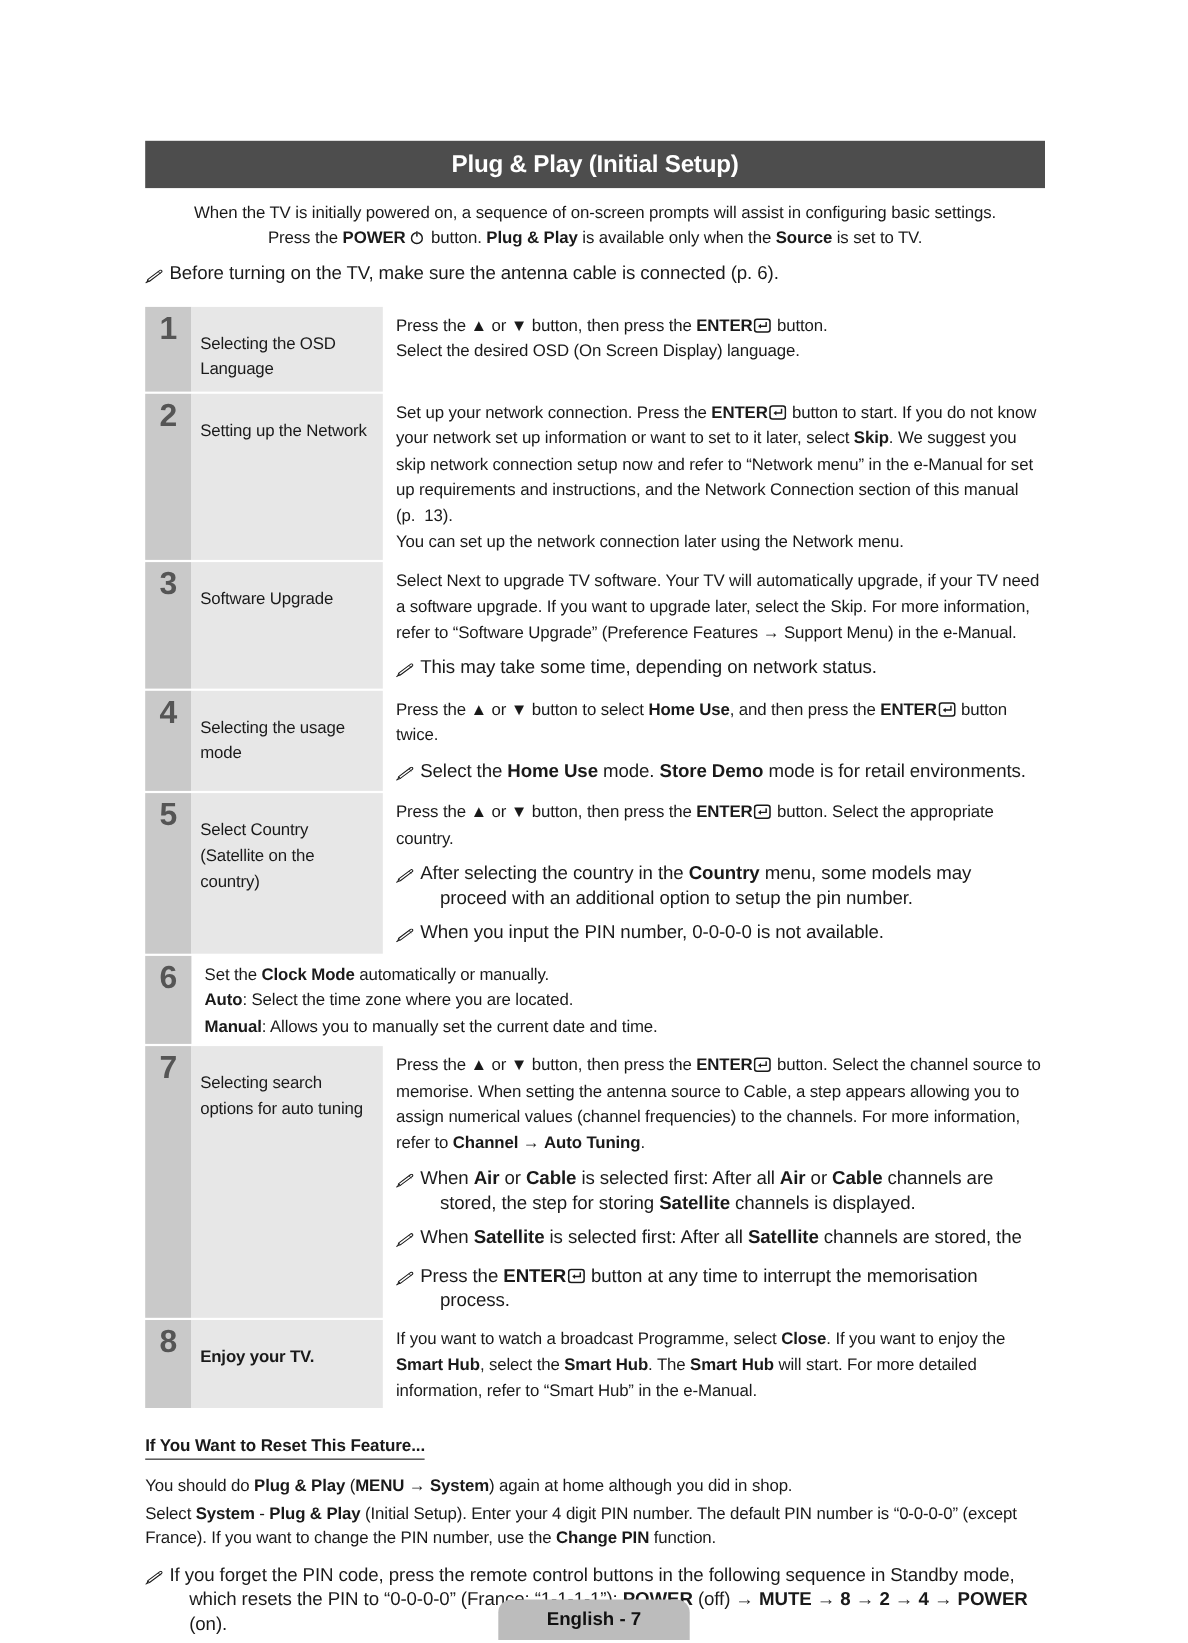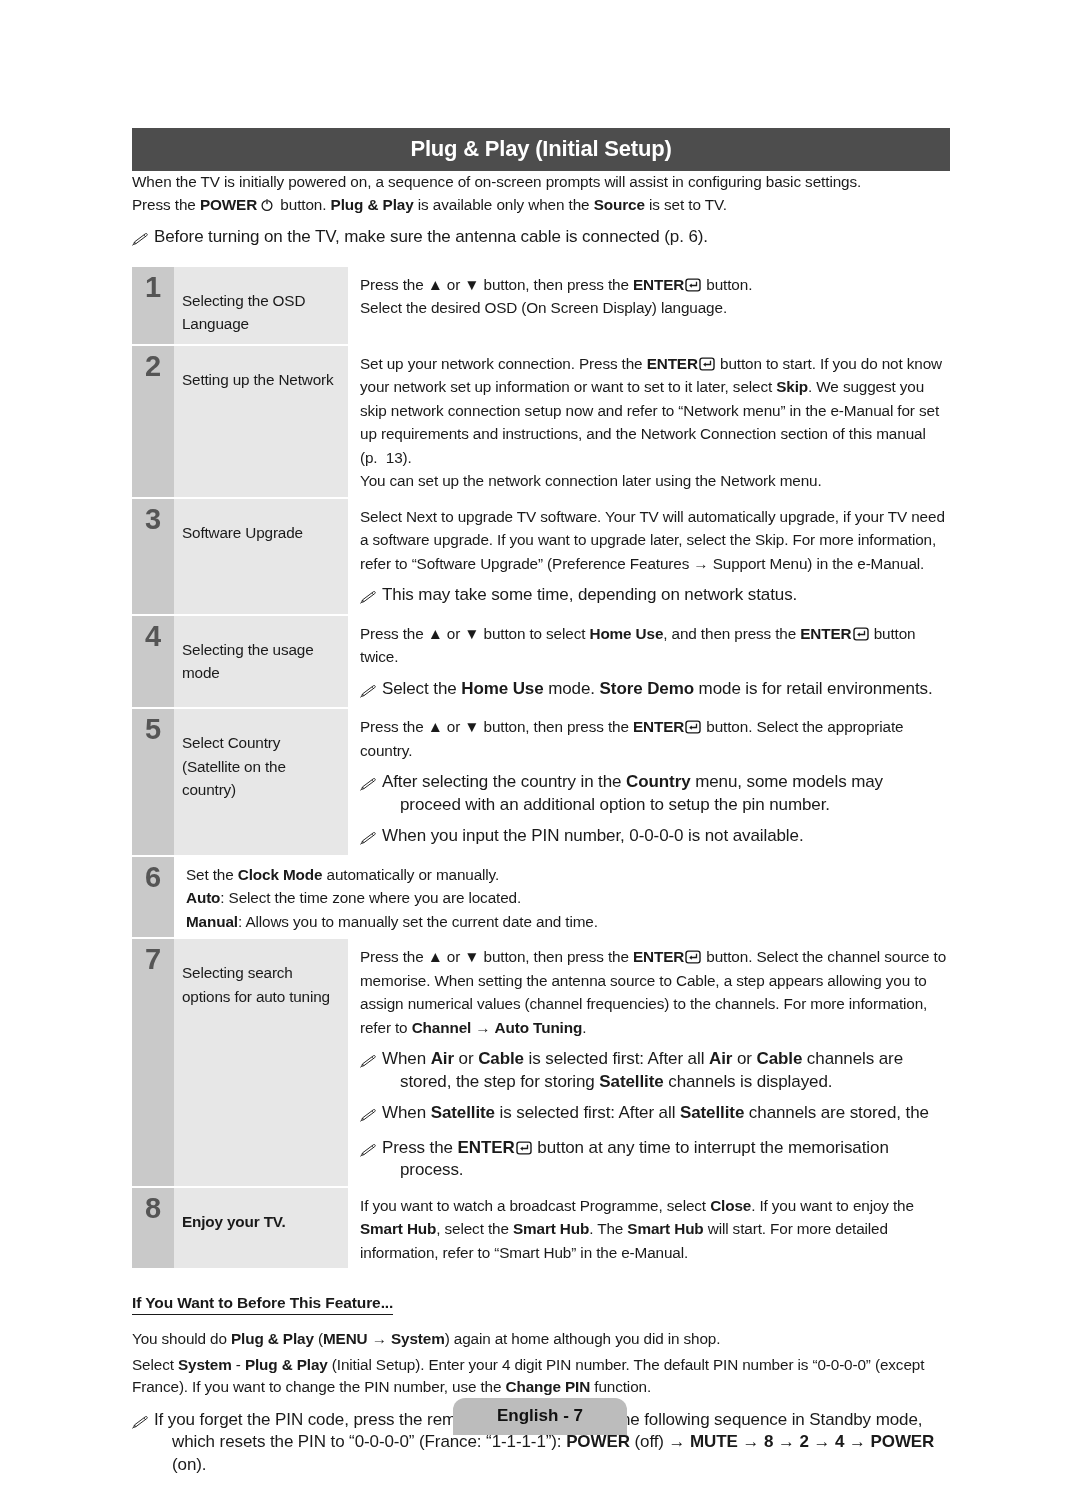--- a/index.html
+++ b/index.html
@@ -31,21 +31,23 @@
     font-weight: bold;
     letter-spacing: -0.2px;
     padding: 8px 0 9px 0;
     margin-top: 128px;
   }
 
   
   .intro {
     font-size: 15.3px;
     line-height: 22.5px;
+    margin-top: 12px;
     letter-spacing: -0.1px;
+    text-align: center;
   }
   .intro p { margin: 0; }
 
   .note {
     display: flex;
     align-items: flex-start;
     font-size: 17px;
     line-height: 22.5px;
     margin-top: 10px;
     letter-spacing: -0.1px;
@@ -123,21 +125,21 @@
     margin-top: 13px;
     letter-spacing: -0.12px;
   }
   .reset-body p { margin: 0; }
   .reset-body p + p { margin-top: 3px; }
 
   
   .footer {
     position: absolute;
     left: 0;
-    top: 1398px;
+    top: 1454px;
     width: 1080px;
     display: flex;
     justify-content: center;
   }
   .page-badge {
     background: #bcbcbc;
     color: #111111;
     font-size: 17px;
     font-weight: bold;
     padding: 8px 44px 9px 44px;
@@ -324,21 +326,21 @@
       <div class="snum">8</div>
       <div class="slabel"><b>Enjoy your TV.</b></div>
       <div class="sbody">
         <p>If you want to watch a broadcast Programme, select <b>Close</b>. If you want to enjoy the <b>Smart Hub</b>, select the <b>Smart Hub</b>. The <b>Smart Hub</b> will start. For more detailed information, refer to “Smart Hub” in the e-Manual.</p>
       </div>
     </div>
 
   </div>
 
   <div>
-    <div class="reset-head">If You Want to Before This Feature...</div>
+    <div class="reset-head">If You Want to Reset This Feature...</div>
     <div class="reset-body">
       <p>You should do <b>Plug &amp; Play</b> (<b>MENU</b> → <b>System</b>) again at home although you did in shop.</p>
       <p>Select <b>System</b> - <b>Plug &amp; Play</b> (Initial Setup). Enter your 4 digit PIN number. The default PIN number is “0-0-0-0” (except France). If you want to change the PIN number, use the <b>Change PIN</b> function.</p>
       <div class="note">
         <span class="note-ico"><svg class="pencil" viewBox="0 0 20 15">
               <path d="M2 13.2 L4.6 12.4 L17.2 3.0 C18.1 2.3 18.2 1.6 17.6 0.9 C17.0 0.2 16.2 0.3 15.4 1.0 L2.9 10.4 Z" fill="#ffffff" stroke="#1a1a1a" stroke-width="1.1" stroke-linejoin="round"></path>
               <path d="M3.0 10.5 L4.5 12.4" stroke="#1a1a1a" stroke-width="1"></path>
               <path d="M2.1 13.1 L0.4 14.3" stroke="#1a1a1a" stroke-width="1.1"></path>
               <path d="M14.0 2.2 L16.4 4.6" stroke="#1a1a1a" stroke-width="0.9"></path>
             </svg></span>

